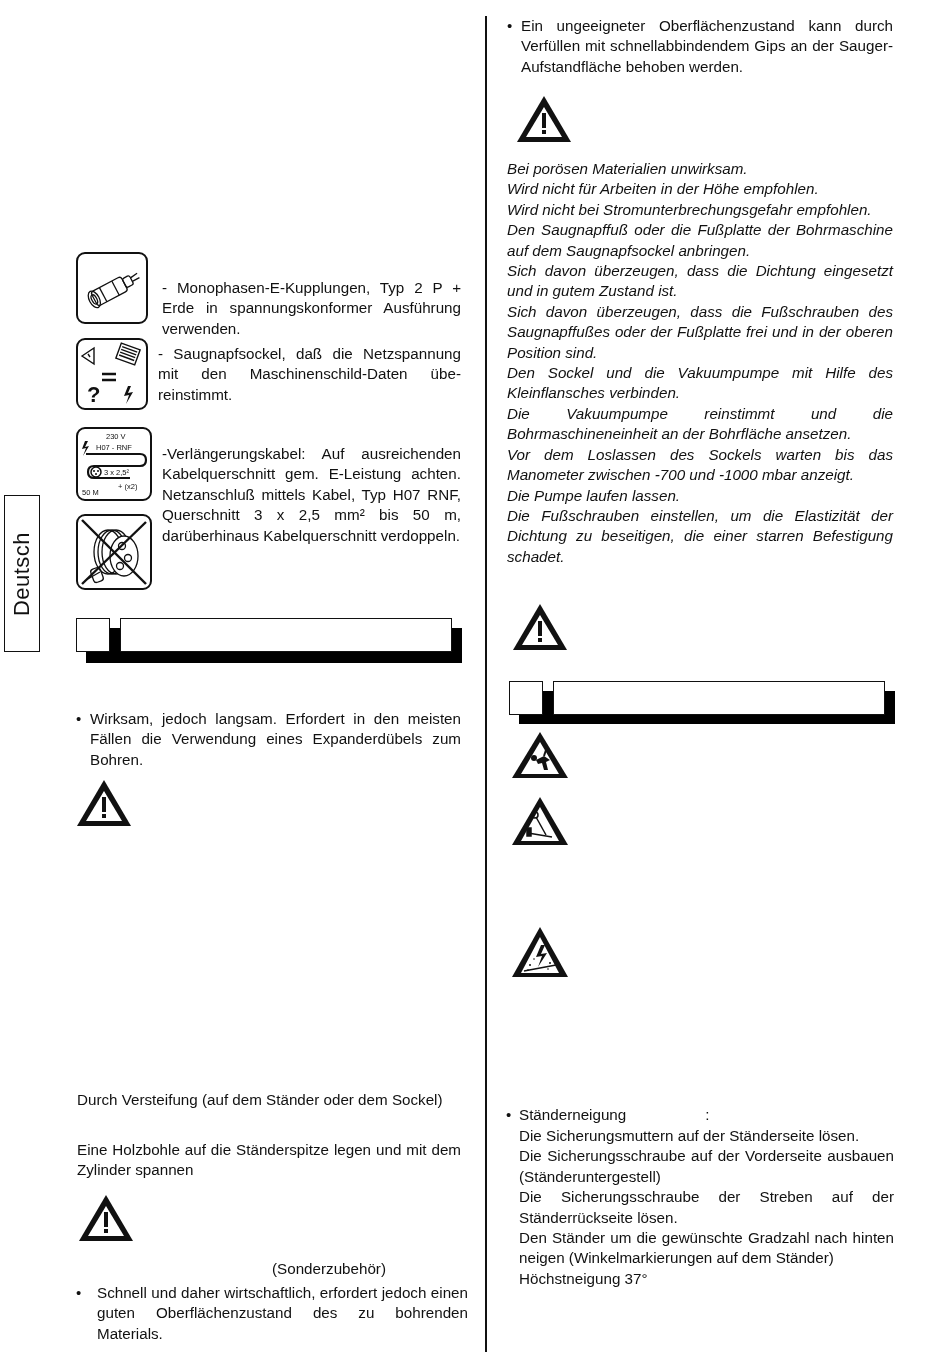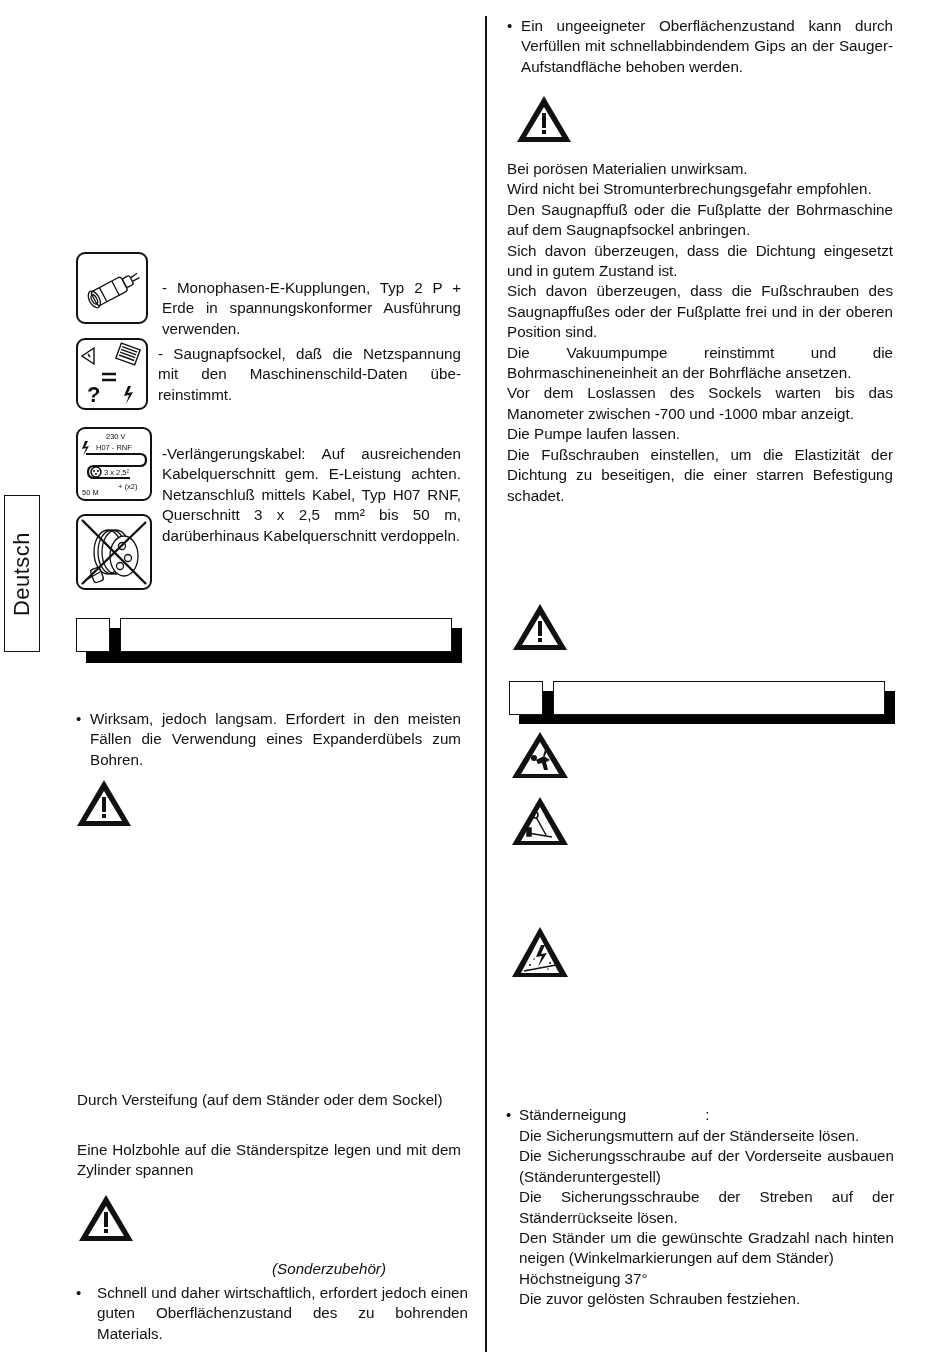--- a/index.html
+++ b/index.html
@@ -135,41 +135,43 @@
 <p class="abs just" style="left:77px;top:1090px;width:384px;">Durch Versteifung (auf dem Ständer oder dem Sockel)</p>
 <p class="abs just" style="left:77px;top:1140px;width:384px;">Eine Holzbohle auf die Ständerspitze legen und mit dem Zylinder spannen</p>
 
 <svg class="warn" style="left:77px;top:1193px;" width="58" height="50" viewBox="0 0 58 50">
   <path d="M29 2 L56 48 L2 48 Z" fill="#111"></path>
   <path d="M29 13 L47 43 L11 43 Z" fill="#fff"></path>
   <rect x="27" y="19" width="4" height="15" fill="#111"></rect>
   <rect x="27" y="36" width="4" height="4" fill="#111"></rect>
 </svg>
 
-<p class="abs" style="left:272px;top:1259px;font-style:italic;">(Sonderzubehör)</p>
+<p class="abs" style="left:272px;top:1259px;">(Sonderzubehör)</p>
 
 <span class="bullet" style="left:76px;top:1283px;">•</span>
 <p class="abs just" style="left:90px;top:1283px;width:371px;margin-left:7px;">Schnell und daher wirtschaftlich, erfordert jedoch einen guten Oberflächenzustand des zu bohren­den Materials.</p>
 
 <span class="bullet" style="left:507px;top:16px;">•</span>
 <p class="abs just" style="left:521px;top:16px;width:372px;">Ein ungeeigneter Oberflächenzustand kann durch Verfüllen mit schnellabbindendem Gips an der Sauger-Aufstandfläche behoben werden.</p>
 
 <svg class="warn" style="left:515px;top:94px;" width="58" height="50" viewBox="0 0 58 50">
   <path d="M29 2 L56 48 L2 48 Z" fill="#111"></path>
   <path d="M29 13 L47 43 L11 43 Z" fill="#fff"></path>
   <rect x="27" y="19" width="4" height="15" fill="#111"></rect>
   <rect x="27" y="36" width="4" height="4" fill="#111"></rect>
 </svg>
 
-<div class="abs" style="left:507px;top:159px;width:386px;">
+<div class="abs" style="left:507px;top:159px;width:386px;font-style:italic;">
   <p class="just">Bei porösen Materialien unwirksam.</p>
+  <p class="just">Wird nicht für Arbeiten in der Höhe empfohlen.</p>
   <p class="just">Wird nicht bei Stromunterbrechungsgefahr empfoh­len.</p>
   <p class="just">Den Saugnapffuß oder die Fußplatte der Bohrmaschine auf dem Saugnapfsockel anbringen.</p>
   <p class="just">Sich davon überzeugen, dass die Dichtung einge­setzt und in gutem Zustand ist.</p>
   <p class="just">Sich davon überzeugen, dass die Fußschrauben des Saugnapffußes oder der Fußplatte frei und in der oberen Position sind.</p>
+  <p class="just">Den Sockel und die Vakuumpumpe mit Hilfe des Kleinflansches verbinden.</p>
   <p class="just">Die Vakuumpumpe reinstimmt und die Bohrmaschineneinheit an der Bohrfläche ansetzen.</p>
   <p class="just">Vor dem Loslassen des Sockels warten bis das Manometer zwischen -700 und -1000 mbar anzeigt.</p>
   <p class="just">Die Pumpe laufen lassen.</p>
   <p class="just">Die Fußschrauben einstellen, um die Elastizität der Dichtung zu beseitigen, die einer starren Befestigung schadet.</p>
 </div>
 
 <svg class="warn" style="left:511px;top:602px;" width="58" height="50" viewBox="0 0 58 50">
   <path d="M29 2 L56 48 L2 48 Z" fill="#111"></path>
   <path d="M29 13 L47 43 L11 43 Z" fill="#fff"></path>
   <rect x="27" y="19" width="4" height="15" fill="#111"></rect>
@@ -220,14 +222,13 @@
 <span class="bullet" style="left:506px;top:1105px;">•</span>
 <p class="abs" style="left:519px;top:1105px;width:374px;">
   <span>Ständerneigung</span><span style="display:inline-block;width:79px;"></span><span>:</span>
 </p>
 <div class="abs" style="left:519px;top:1126px;width:375px;">
   <p class="just">Die Sicherungsmuttern auf der Ständerseite lösen.</p>
   <p class="just">Die Sicherungsschraube auf der Vorderseite aus­bauen (Ständeruntergestell)</p>
   <p class="just">Die Sicherungsschraube der Streben auf der Ständerrückseite lösen.</p>
   <p class="just">Den Ständer um die gewünschte Gradzahl nach hinten neigen (Winkelmarkierungen auf dem Ständer)</p>
   <p class="just">Höchstneigung 37°</p>
-  <p class="just">Die zuvor gelösten Schrauben festziehen.</p>
 </div>
 
 </body></html>

